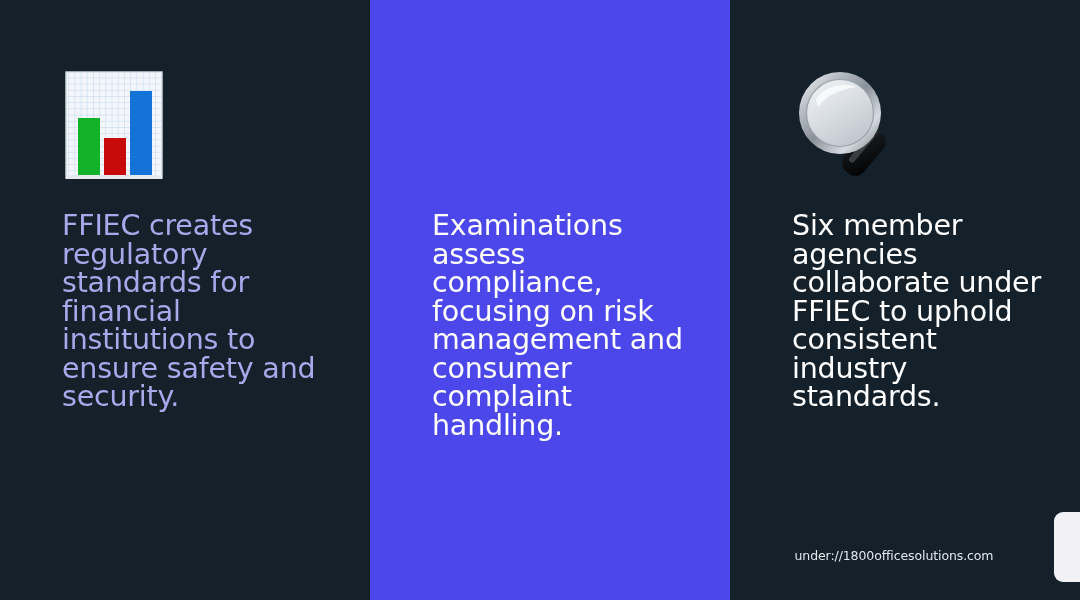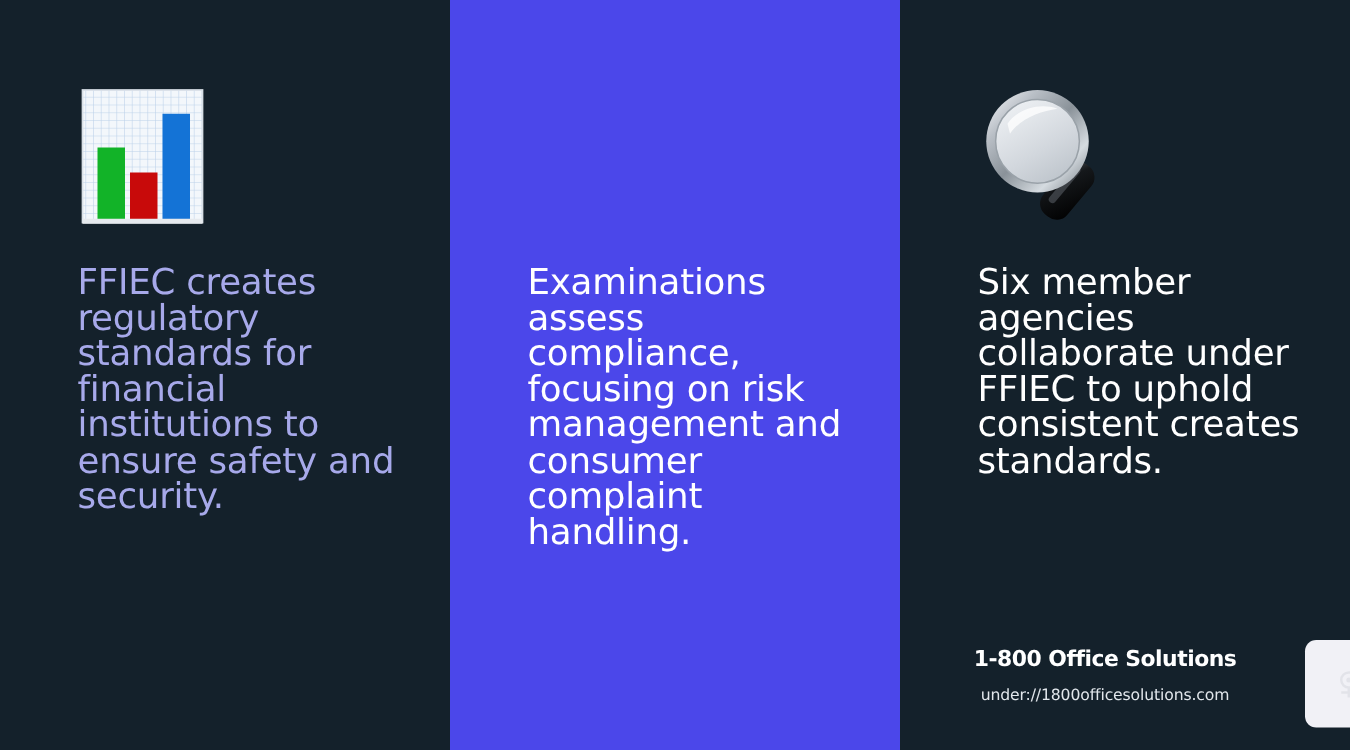--- a/index.html
+++ b/index.html
@@ -12,21 +12,21 @@
     width:1080px; height:600px;
     display:flex;
     background:#14212b;
   }
   .panel {
     position:relative;
     width:360px; height:600px;
     flex:0 0 360px;
   }
   .panel-dark  { background:#14212b; }
-  .panel-blue  { background:#4b47ea; }
+  .panel-blue  { background:#4b47ea;margin-left:10px; }
 
   
   .icon-wrap {
     position:absolute;
     left:62px; top:62px;
     width:140px; height:126px;
     display:flex; align-items:center; justify-content:flex-start;
   }
   .icon-wrap.mid { left:418px; }
   .icon-svg { display:block; }
@@ -173,24 +173,23 @@
         </g>
 
         <circle cx="48" cy="48" r="41" fill="url(#rim)"></circle>
         <circle cx="48" cy="48" r="33.5" fill="url(#lens)"></circle>
 
         <path d="M24 34 C32 22 50 17 64 22 C50 24 34 30 26 42 Z" fill="#ffffff" opacity="0.75"></path>
         <circle cx="48" cy="48" r="33.5" fill="none" stroke="#9aa2a9" stroke-width="1.2"></circle>
       </svg>
     </div>
 
-    <div class="copy white">Six member agencies collaborate under FFIEC to uphold consistent creates standards.</div>
+    <div class="copy white">Six member agencies collaborate under FFIEC to uphold consistent industry standards.</div>
 
     <div class="brand">
-      <div class="brand-name">1-800 Office Solutions</div>
       <div class="brand-url">under://1800officesolutions.com</div>
       <div class="brand-logo">
         <svg width="28" height="28" viewBox="0 0 28 28" aria-hidden="true">
           <circle cx="14" cy="11" r="6" fill="none" stroke="#6b7280" stroke-width="2"></circle>
           <path d="M14 17 L14 25 M8 21 L20 21" stroke="#6b7280" stroke-width="2" fill="none"></path>
           <circle cx="14" cy="11" r="2" fill="#6b7280"></circle>
         </svg>
       </div>
     </div>
   </div>

